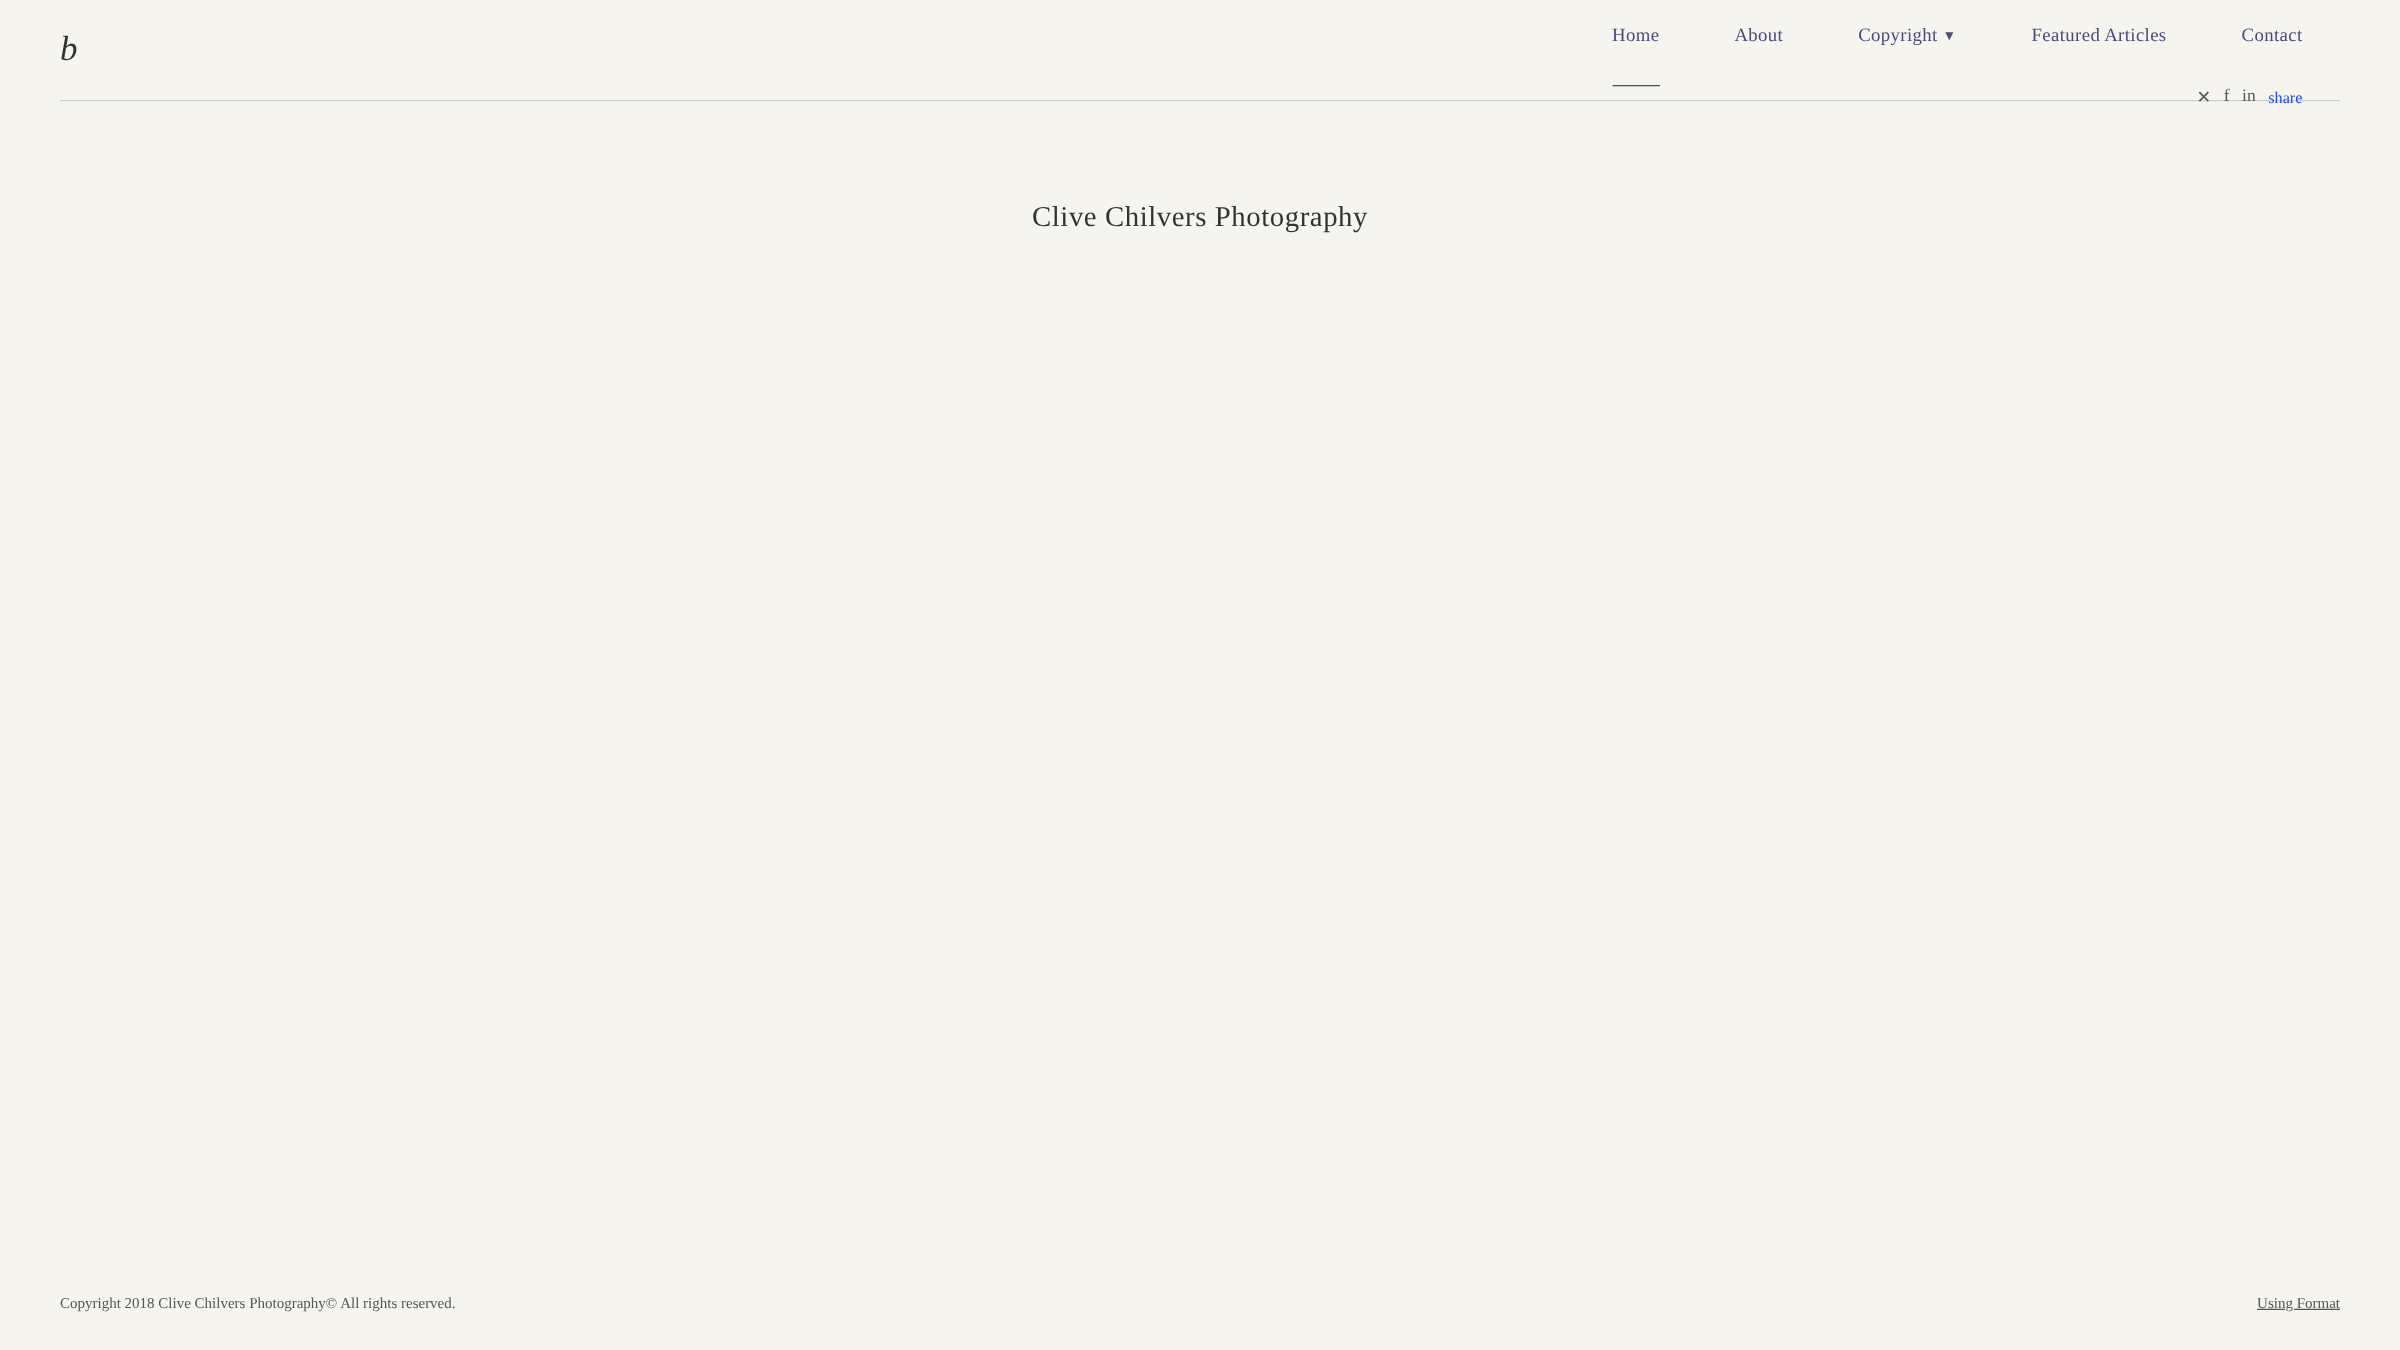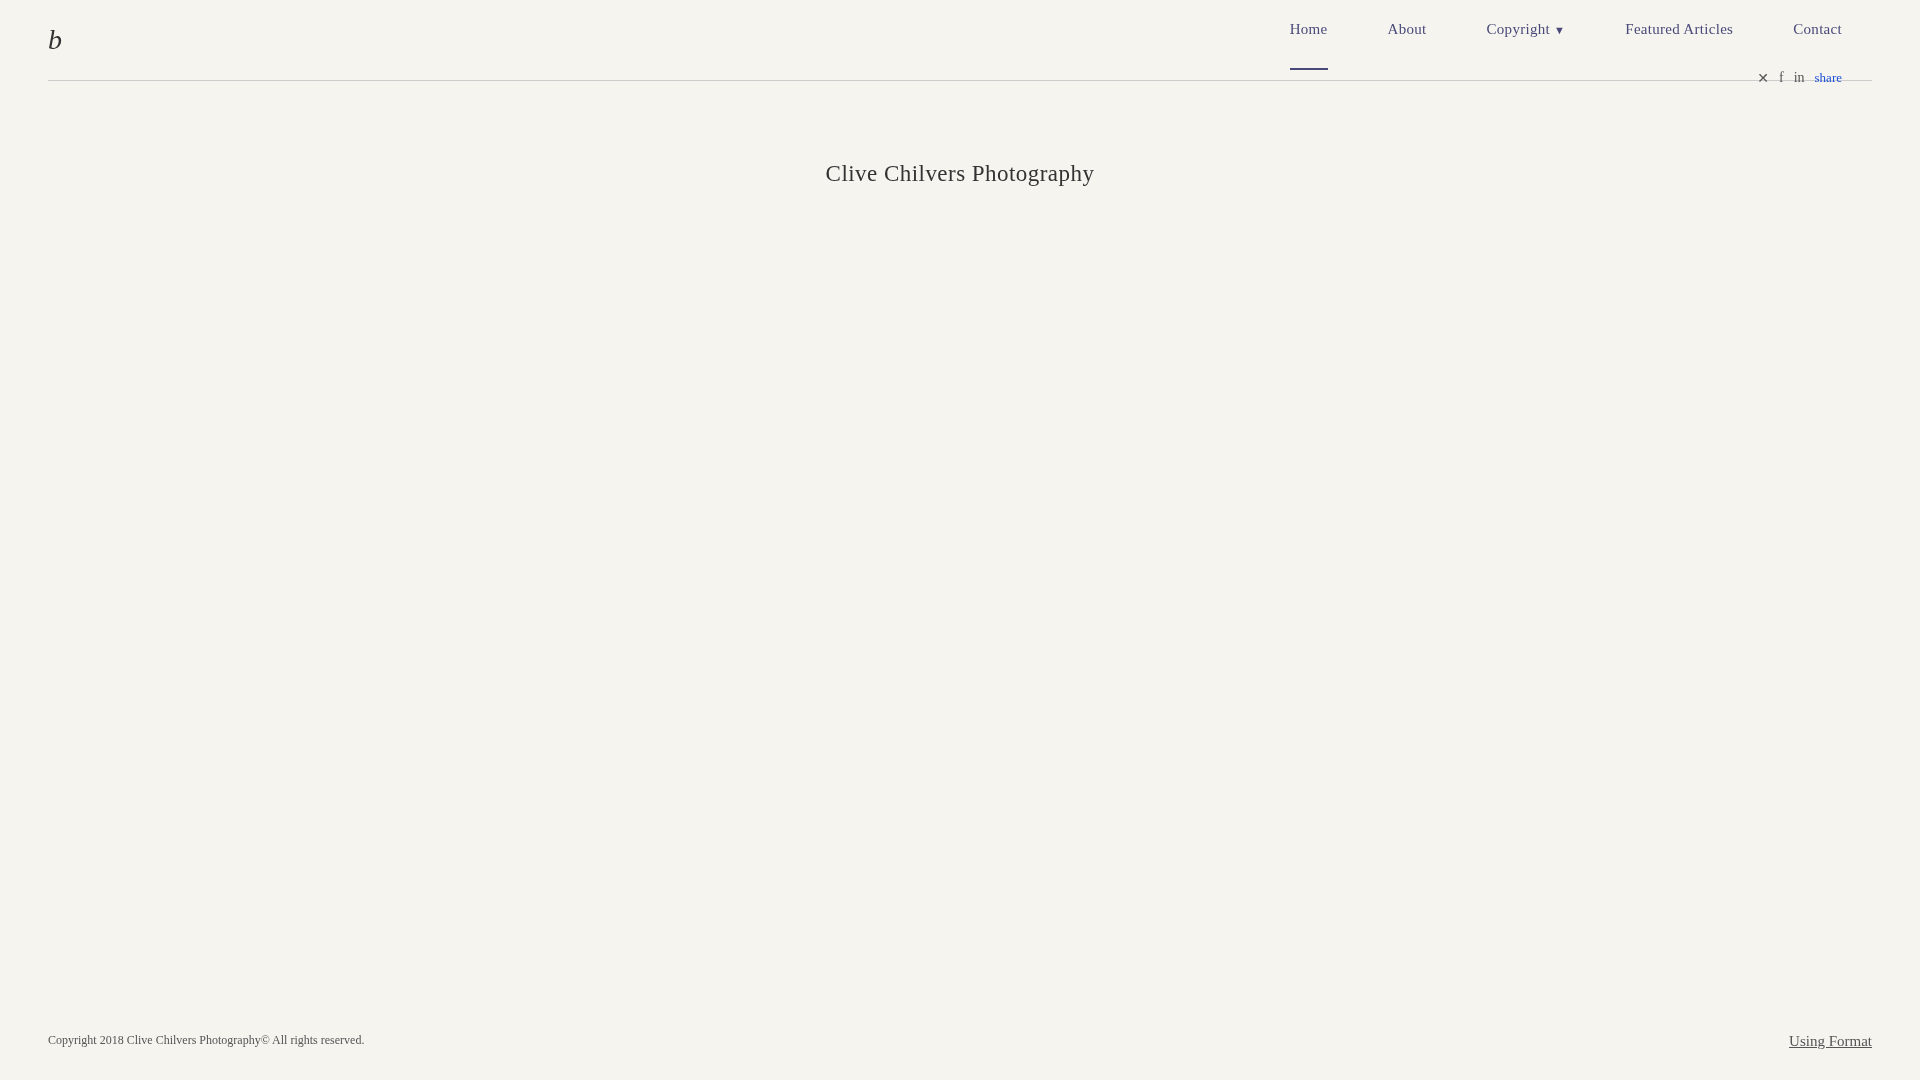--- a/index.html
+++ b/index.html
@@ -124,21 +124,21 @@
       justify-content: space-between;
       align-items: flex-start;
     }
 
     .copyright {
       font-size: 12px;
       color: #555;
     }
 
     .using-format {
-      font-size: 15px;
+      font-size: 12px;
       color: #555;
       text-decoration: underline;
       cursor: pointer;
     }
 
     
     .header-right {
       display: flex;
       flex-direction: column;
       align-items: flex-end;

